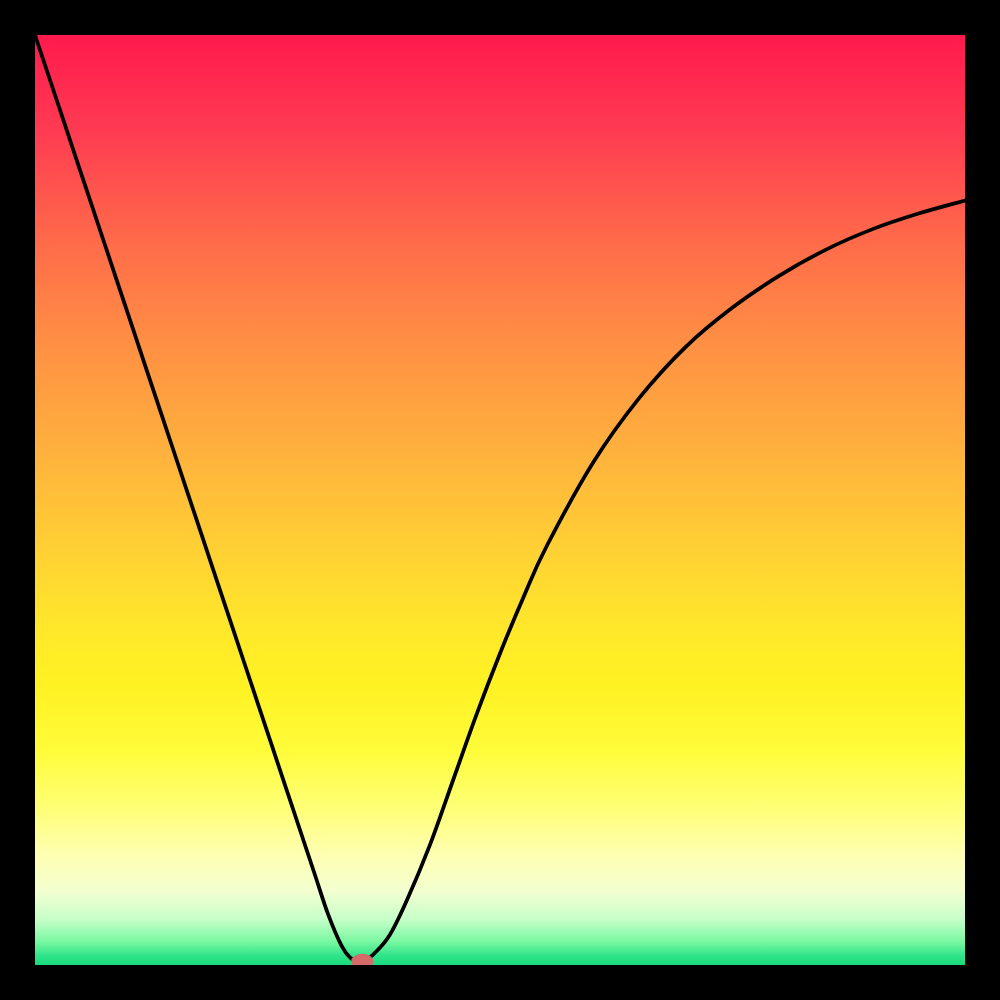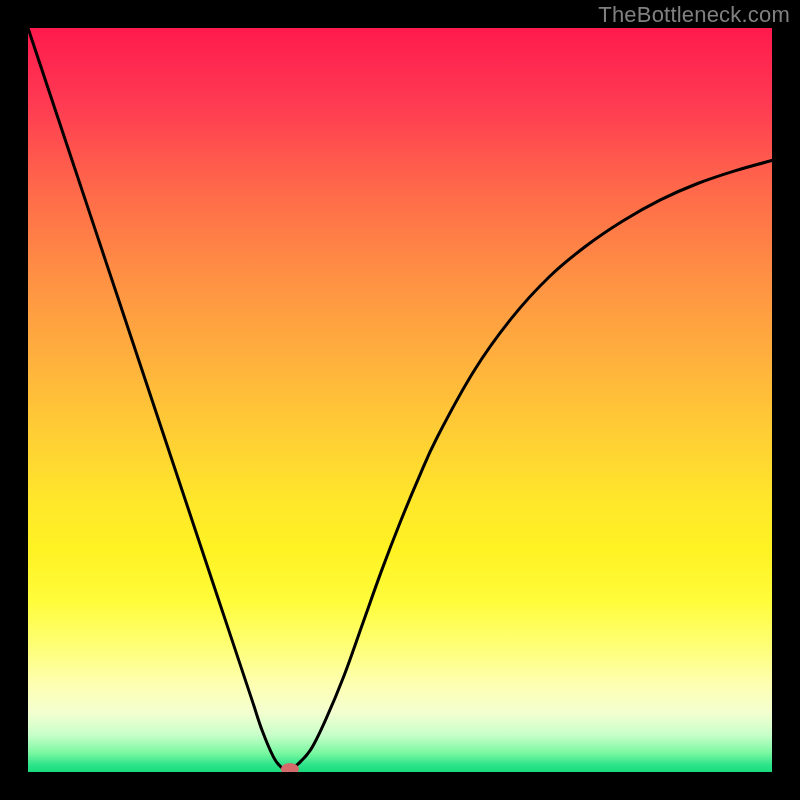--- a/index.html
+++ b/index.html
@@ -61,21 +61,20 @@
     font-size: 22px;
     font-weight: 500;
     letter-spacing: 0.2px;
   }
 </style>
 </head>
 <body>
 
 <div class="frame">
 
-  <div class="watermark">TheBottleneck.com</div>
 
   <div class="plot">
     <div class="gradient-bg"></div>
 
     <svg class="curve" viewBox="0 0 744 744" preserveAspectRatio="none">
       <path id="curve-path" fill="none" stroke="#000" stroke-width="3" stroke-linecap="round" stroke-linejoin="round" d="M 0.00 0.00 C 4.02 12.05, 14.28 42.85, 22.32 66.96 C 30.36 91.07, 36.60 109.81, 44.64 133.92 C 52.68 158.03, 58.92 176.77, 66.96 200.88 C 75.00 224.99, 81.24 243.73, 89.28 267.84 C 97.32 291.95, 103.56 310.69, 111.60 334.80 C 119.64 358.91, 125.88 377.65, 133.92 401.76 C 141.96 425.87, 148.20 444.61, 156.24 468.72 C 164.28 492.83, 170.52 511.57, 178.56 535.68 C 186.60 559.79, 192.84 578.53, 200.88 602.64 C 208.92 626.75, 217.17 651.52, 223.20 669.60 C 229.23 687.68, 230.34 692.37, 234.36 703.08 C 238.38 713.79, 242.17 722.69, 245.52 729.12 C 248.87 735.55, 250.28 736.38, 252.96 738.79 C 255.64 741.20, 257.72 742.65, 260.40 742.51 C 263.08 742.38, 263.82 741.80, 267.84 738.05 C 271.86 734.30, 277.36 729.98, 282.72 721.68 C 288.08 713.38, 291.57 705.31, 297.60 691.92 C 303.63 678.53, 309.50 664.69, 316.20 647.28 C 322.90 629.87, 328.10 613.95, 334.80 595.20 C 341.50 576.45, 346.70 561.20, 353.40 543.12 C 360.10 525.04, 365.30 511.50, 372.00 494.76 C 378.70 478.02, 383.90 465.52, 390.60 450.12 C 397.30 434.72, 399.16 428.62, 409.20 409.20 C 419.24 389.78, 433.01 363.67, 446.40 342.24 C 459.79 320.81, 470.21 306.90, 483.60 290.16 C 496.99 273.42, 507.41 262.23, 520.80 249.24 C 534.19 236.25, 544.61 228.17, 558.00 217.99 C 571.39 207.81, 581.81 201.00, 595.20 192.70 C 608.59 184.39, 619.01 178.56, 632.40 171.86 C 645.79 165.17, 656.21 160.72, 669.60 155.50 C 682.99 150.27, 693.41 147.00, 706.80 142.85 C 720.19 138.70, 737.30 134.31, 744.00 132.43"></path>
       <ellipse id="marker-dot" rx="9" ry="6" cx="261.89" cy="741.02" fill="#d46a6a"></ellipse>
     </svg>
   </div>
 

